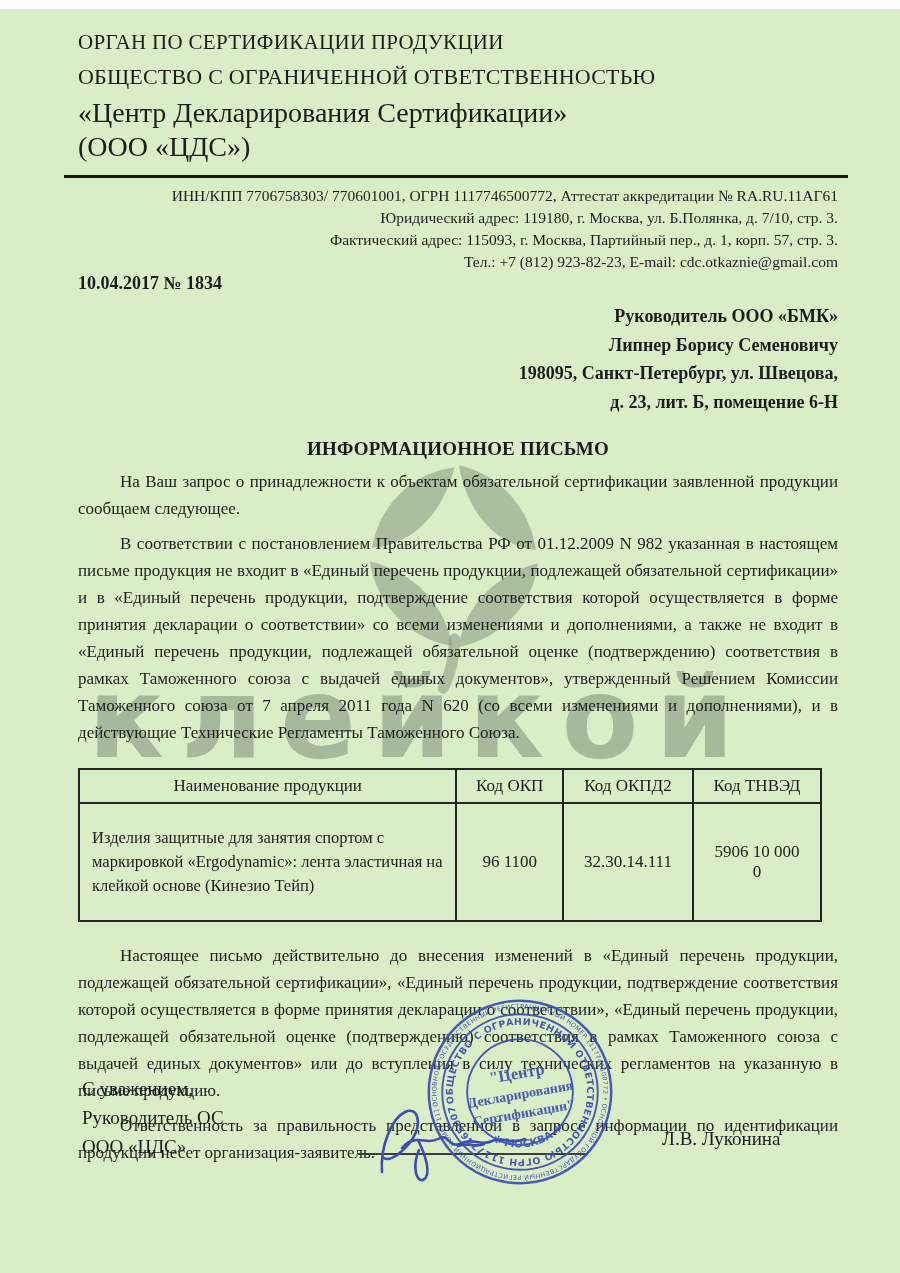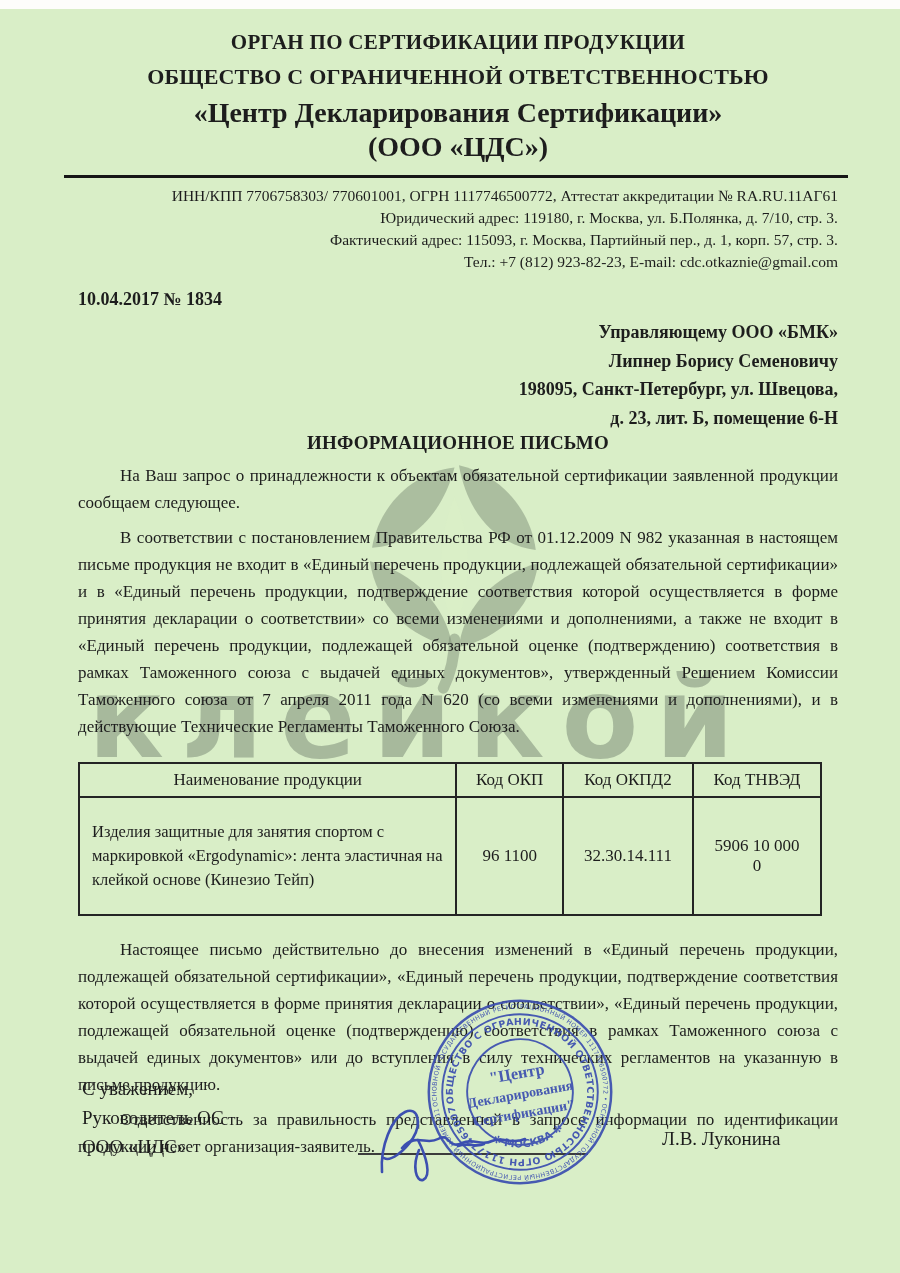--- a/index.html
+++ b/index.html
@@ -23,35 +23,35 @@
   .wm-tagline{
     left:310px;top:778px;
     font-family:"DejaVu Sans", sans-serif;font-weight:bold;
     font-size:34px;letter-spacing:1px;
     color:rgba(120,136,116,0.60);white-space:nowrap;
   }
 
   
   .content{position:relative;z-index:2;padding:28px 62px 0 78px;width:760px;}
 
-  .hdr{text-align:center;font-weight:bold;}
+  .hdr{text-align:left;font-weight:normal;}
   .hdr-l1{font-size:21px;letter-spacing:0.3px;margin-top:2px;}
   .hdr-l2{font-size:22px;letter-spacing:0.2px;margin-top:9px;}
   .hdr-l3{font-size:28px;margin-top:7px;}
   .hdr-l4{font-size:28px;margin-top:2px;}
 
   .hdr-rule{border:none;border-top:3px solid #161616;margin:12px -10px 0 -14px;}
 
   .req{ text-align:right;font-size:15.5px;line-height:22px;margin-top:7px;}
 
-  .date-line{font-weight:bold;font-size:18px;margin-top:16px;}
+  .date-line{font-weight:bold;font-size:18px;}
 
   .recipient{margin-top:8px;text-align:right;font-weight:bold;font-size:18px;line-height:28.5px;}
 
-  .letter-title{text-align:center;font-weight:bold;font-size:19px;letter-spacing:0.2px;}
+  .letter-title{text-align:center;font-weight:bold;font-size:19px;margin-top:22px;letter-spacing:0.2px;}
 
   .para{
     font-size:17px;line-height:27px;text-align:justify;
     text-indent:42px;margin:8px 0 0 0;
   }
   .para.first{}
 
   table.codes{
     width:744px;border-collapse:collapse;margin-top:22px;
     border:2px solid #242424;
@@ -101,21 +101,21 @@
     <div class="req">
       <div>ИНН/КПП  7706758303/ 770601001, ОГРН 1117746500772, Аттестат аккредитации № RA.RU.11АГ61</div>
       <div>Юридический адрес: 119180, г. Москва, ул. Б.Полянка, д. 7/10, стр. 3.</div>
       <div>Фактический адрес: 115093, г. Москва, Партийный пер., д. 1, корп. 57, стр. 3.</div>
       <div>Тел.: +7 (812) 923-82-23, E-mail: cdc.otkaznie@gmail.com</div>
     </div>
 
     <div class="date-line">10.04.2017 № 1834</div>
 
     <div class="recipient">
-      <div>Управляющему ООО  «БМК»</div>
+      <div>Руководитель ООО  «БМК»</div>
       <div>Липнер Борису Семеновичу</div>
       <div>198095, Санкт-Петербург, ул. Швецова,</div>
       <div>д. 23, лит. Б, помещение 6-Н</div>
     </div>
 
     <div class="letter-title">ИНФОРМАЦИОННОЕ ПИСЬМО</div>
 
     <p class="para first">На Ваш запрос о принадлежности к объектам обязательной сертификации заявленной продукции сообщаем следующее.</p>
     <p class="para">В соответствии с постановлением Правительства РФ от 01.12.2009 N 982 указанная в настоящем письме продукция не входит в «Единый перечень продукции, подлежащей обязательной сертификации» и в «Единый перечень продукции, подтверждение соответствия которой осуществляется в форме принятия декларации о соответствии» со всеми изменениями и дополнениями, а также не входит в «Единый перечень продукции, подлежащей обязательной оценке (подтверждению) соответствия в рамках Таможенного союза с выдачей единых документов», утвержденный Решением Комиссии Таможенного союза от 7 апреля 2011 года N 620 (со всеми изменениями и дополнениями), и в действующие Технические Регламенты Таможенного Союза.</p>
 

